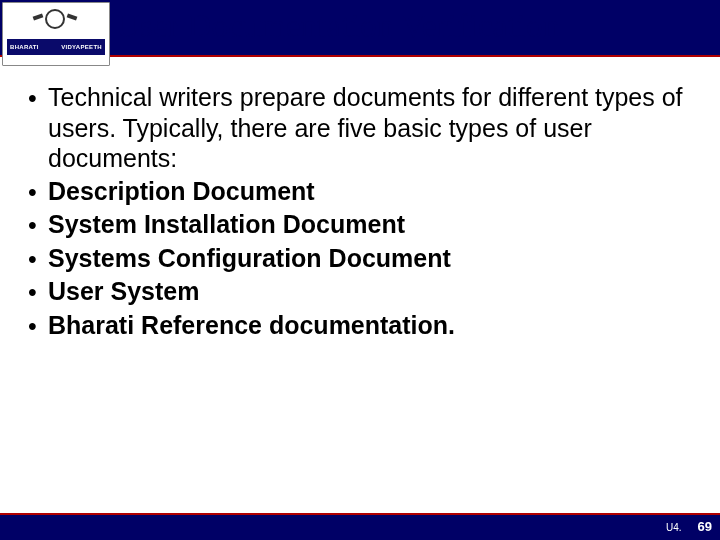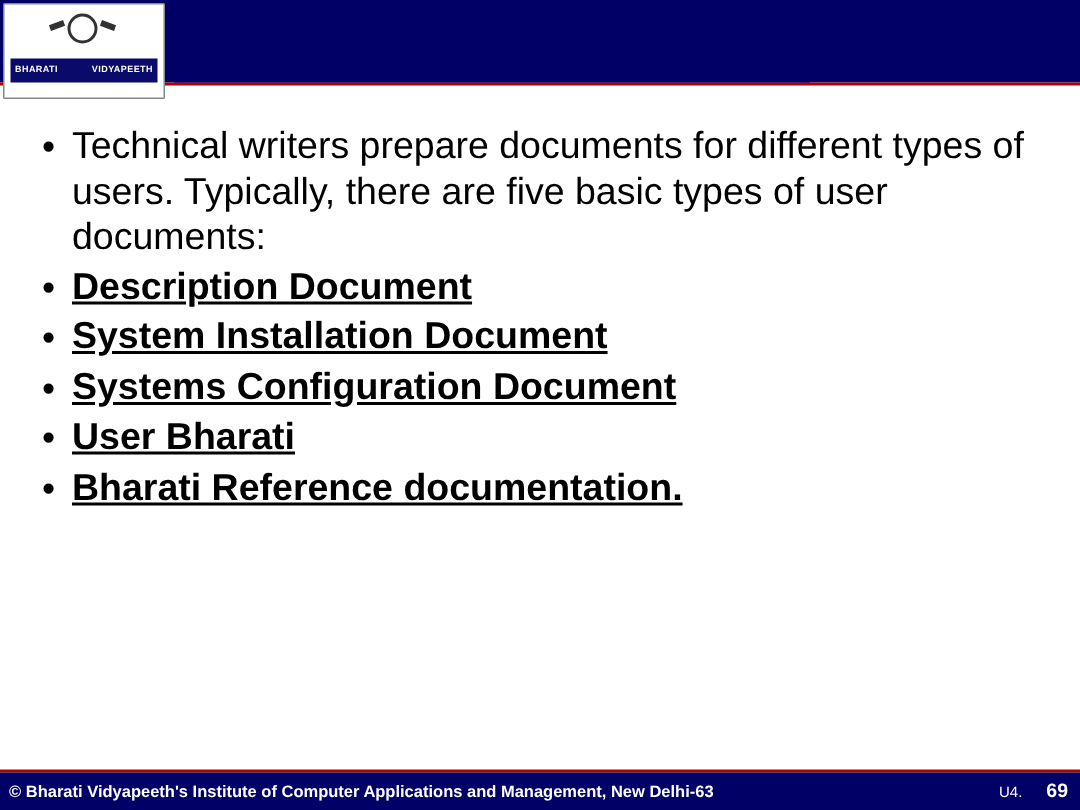--- a/index.html
+++ b/index.html
@@ -16,21 +16,21 @@
   .logo .emblem .rayR { right: -4px; transform: rotate(20deg); }
   .logo .banner { position: absolute; bottom: 10px; left: 4px; right: 4px; height: 16px; background: #0a0a6a; display: flex; align-items: center; justify-content: space-between; padding: 0 3px; }
   .logo .banner span { color: #fff; font-size: 6px; font-weight: bold; letter-spacing: 0.3px; }
   .title-wrap { position: absolute; top: 8px; left: 116px; width: 600px; height: 58px; }
   .title { font-family: "Times New Roman", Times, serif; font-size: 33px; color: #000066; letter-spacing: 0.2px; }
   .title-underline { position: absolute; top: 44px; left: 0; width: 424px; height: 2.5px; background: #000066; }
   .body { position: absolute; top: 82px; left: 28px; width: 664px; }
   .bullet { display: flex; align-items: flex-start; font-size: 25px; line-height: 1.22; color: #000; margin-bottom: 2px; }
   .dot { width: 20px; flex: 0 0 20px; text-align: left; padding-top: 1px; font-size: 25px; }
   .txt { flex: 1; }
-  .bold { font-weight: bold; text-decoration: underline; }
+  .bold { font-weight: bold; }
   .footer { position: absolute; bottom: 0; left: 0; width: 720px; height: 28px; }
   .footer .navy { position: absolute; bottom: 0; left: 0; width: 720px; height: 25px; background: #000066; }
   .footer .thin-red { position: absolute; bottom: 25px; left: 0; width: 720px; height: 2px; background: #b00000; }
   .copyright { position: absolute; bottom: 6px; left: 6px; color: #fff; font-size: 11px; font-weight: bold; font-family: Arial, sans-serif; }
   .pagegrp { position: absolute; bottom: 6px; right: 8px; color: #fff; font-size: 10px; font-family: Arial, sans-serif; }
   .pagegrp .pg { font-size: 13px; font-weight: bold; margin-left: 16px; }
 </style>
 </head>
 <body>
 
@@ -70,30 +70,29 @@
     <div class="bullet">
       <div class="dot">•</div>
       <div class="txt bold">System Installation Document</div>
     </div>
     <div class="bullet">
       <div class="dot">•</div>
       <div class="txt bold">Systems Configuration Document</div>
     </div>
     <div class="bullet">
       <div class="dot">•</div>
-      <div class="txt bold">User Bharati</div>
+      <div class="txt bold">User System</div>
     </div>
     <div class="bullet">
       <div class="dot">•</div>
       <div class="txt bold">Bharati Reference documentation.</div>
     </div>
   </div>
 
   <div class="footer">
     <div class="thin-red"></div>
     <div class="navy"></div>
-    <div class="copyright">© Bharati Vidyapeeth's Institute of Computer Applications and Management, New Delhi-63</div>
     <div class="pagegrp">
       <span>U4.</span><span class="pg">69</span>
     </div>
   </div>
 
 </div>
 
 </body></html>

